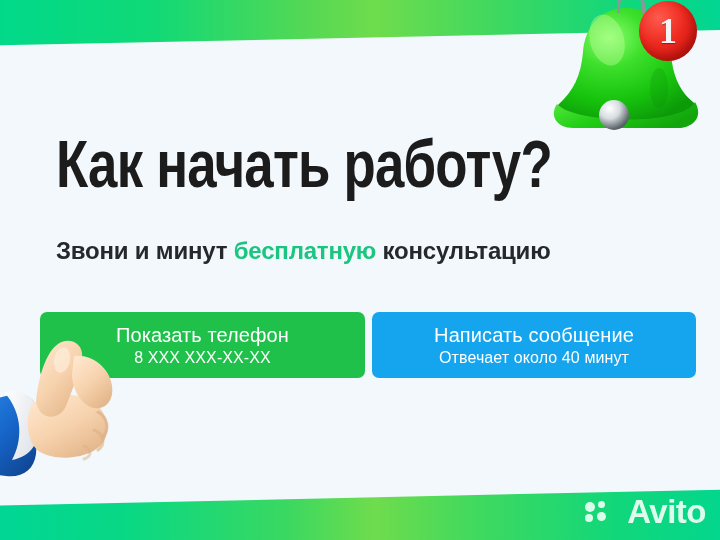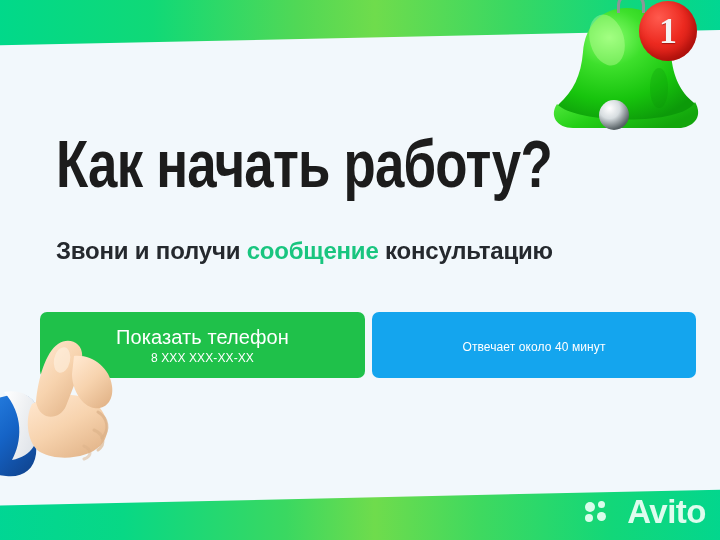--- a/index.html
+++ b/index.html
@@ -130,21 +130,21 @@
     padding: 0;
     font-family: inherit;
   }
   .cta .main {
     font-size: 20px;
     font-weight: 400;
     line-height: 1.1;
     letter-spacing: .1px;
   }
   .cta .sub {
-    font-size: 12px;
+    font-size: 16px;
     font-weight: 400;
     margin-top: 3px;
     letter-spacing: .1px;
   }
   .cta-phone {
     left: 40px;
     width: 325px;
     background: #1fc14a;
   }
   .cta-message {
@@ -220,29 +220,30 @@
 <body>
 
 <div id="stage">
 
   <div class="band band-top"></div>
   <div class="band band-bottom"></div>
 
   <div class="headline">Как начать работу?</div>
 
   <div class="subhead">
-    <span>Звони и получи </span><span class="hl">сообщение</span><span> консультацию</span>
+    <span>Звони и минут </span><span class="hl">бесплатную</span><span> консультацию</span>
   </div>
 
   <button class="cta cta-phone">
     <span class="main">Показать телефон</span>
     <span class="sub">8 XXX XXX-XX-XX</span>
   </button>
 
   <button class="cta cta-message">
+    <span class="main">Написать сообщение</span>
     <span class="sub">Отвечает около 40 минут</span>
   </button>
 
   <div class="bell-wrap">
     <div class="hanger"></div>
     <svg width="180" height="165" viewBox="0 0 180 165">
       <defs>
         <radialGradient id="bellGrad" cx="38%" cy="26%" r="78%">
           <stop offset="0%" stop-color="#8bff70"></stop>
           <stop offset="32%" stop-color="#3ee02c"></stop>

